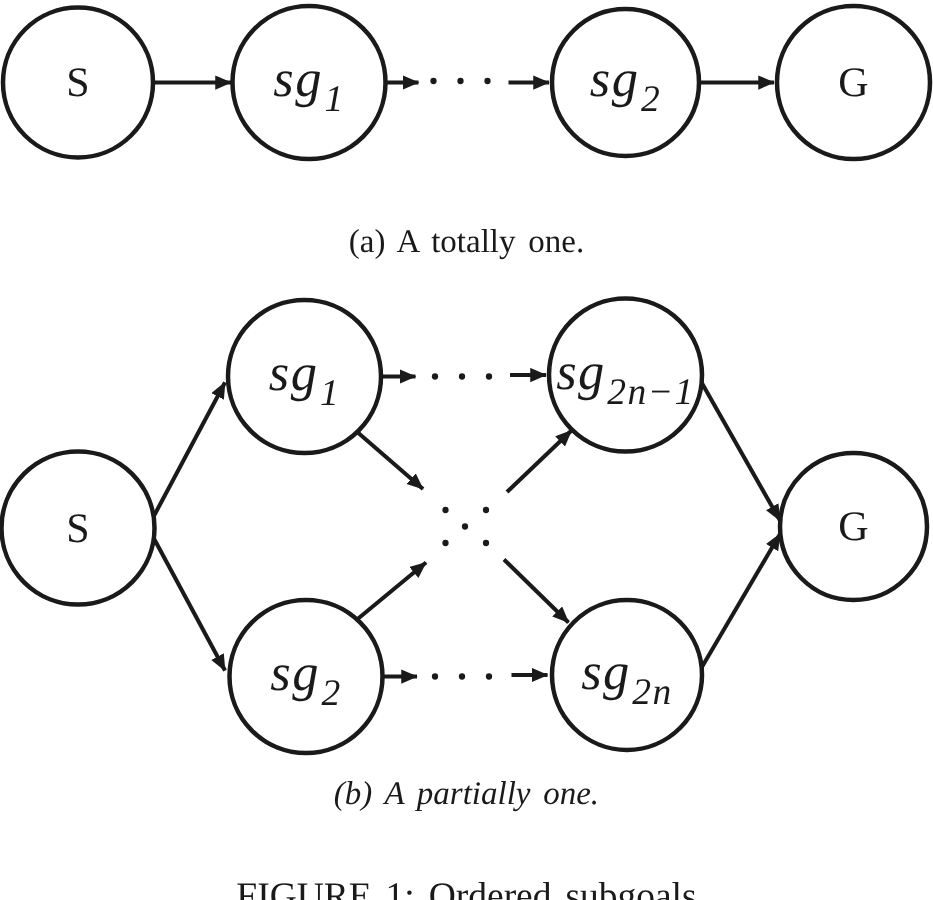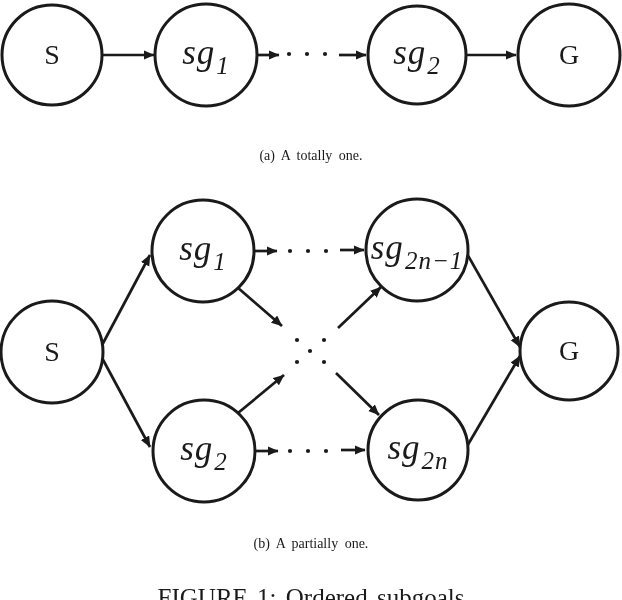--- a/index.html
+++ b/index.html
@@ -21,27 +21,27 @@
     left: 0;
     display: block;
   }
   #graph-a { top: 0; }
   #graph-b { top: 195px; }
   .subcaption {
     position: absolute;
     left: 0;
     width: 622px;
     text-align: center;
-    font-size: 14px;
+    font-size: 22px;
     line-height: 1.2;
     word-spacing: 3px;
     color: var(--ink, #1a1a1a);
   }
   #caption-a { top: 148px; }
-  #caption-b { top: 536px; }
+  #caption-b { top: 516px; font-style: italic; }
   .fig-caption {
     position: absolute;
     left: 0;
     top: 583px;
     width: 622px;
     text-align: center;
     font-size: 25px;
     line-height: 1.2;
     word-spacing: 3px;
     color: var(--ink, #1a1a1a);

